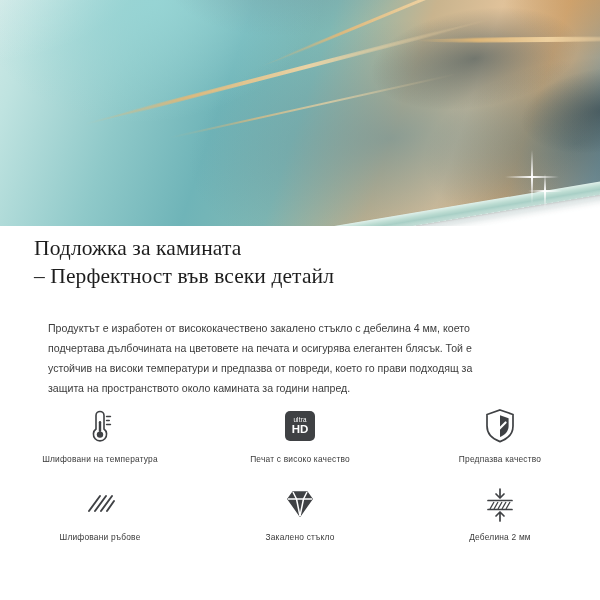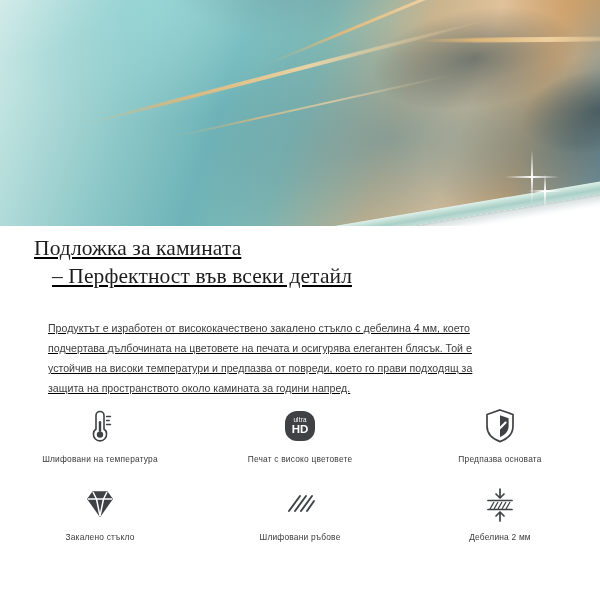--- a/index.html
+++ b/index.html
@@ -114,33 +114,32 @@
     position: absolute;
     left: 0; top: 226px; width: 600px; height: 20px;
     background: #ffffff;
   }
 
   
   .content {
     position: absolute;
     left: 0; top: 226px;
     width: 552px;
-    text-decoration: underline;
   }
   .headline {
     margin: 0;
     padding: 8px 34px 0 34px;
     font-family: "Liberation Serif", serif;
     font-size: 21.5px;
     line-height: 28px;
     color: #1d1d1d;
     font-weight: normal;
     letter-spacing: 0.1px;
   }
-  .headline .l2 { display: block; margin-left: 18px; }
+  .headline .l2 { display: block; }
 
   .paragraph {
     margin: 14px;
     padding: 14px 34px 0 34px;
     font-size: 10.6px;
     line-height: 20px;
     color: #3c3c3c;
   }
 
   
@@ -172,21 +171,21 @@
     margin-top: 6px;
     font-size: 8.4px;
     color: #3a3a3a;
     text-align: center;
     letter-spacing: 0.2px;
   }
 
   
   .uhd {
     width: 30px; height: 30px;
-    border-radius: 12px;
+    border-radius: 5px;
     background: #3f4144;
     color: #fff;
     display: flex;
     flex-direction: column;
     align-items: center;
     justify-content: center;
     line-height: 1;
   }
   .uhd .u1 { font-size: 6.3px; letter-spacing: .2px; }
   .uhd .u2 { font-size: 11.5px; font-weight: bold; margin-top: 1px; }
@@ -244,64 +243,64 @@
         <div class="flabel">Шлифовани на температура</div>
       </div>
 
       <div class="fcell">
         <div class="ficon">
           <div class="uhd">
             <span class="u1">ultra</span>
             <span class="u2">HD</span>
           </div>
         </div>
-        <div class="flabel">Печат с високо цветовете</div>
+        <div class="flabel">Печат с високо качество</div>
       </div>
 
       <div class="fcell">
         <div class="ficon">
           <svg width="36" height="40" viewBox="0 0 36 40">
             <path d="M18 4 L31 8.5 V20 c0 8.2 -6.2 13.2 -13 15.6 C11.2 33.2 5 28.2 5 20 V8.5 Z" fill="none" stroke="#3f4144" stroke-width="1.7"></path>
             <path d="M18 9.2 L26.6 12.2 V20 c0 5.6 -4.1 9.2 -8.6 11 Z" fill="#3f4144"></path>
             <path d="M12.2 19.6 l4.2 4.2 l7.2 -7.4" fill="none" stroke="#ffffff" stroke-width="2.1" stroke-linecap="round" stroke-linejoin="round"></path>
             <path d="M12.2 19.6 l4.2 4.2 l7.2 -7.4" fill="none" stroke="#3f4144" stroke-width="1.2" stroke-linecap="round" stroke-linejoin="round" opacity="0.0"></path>
           </svg>
         </div>
-        <div class="flabel">Предпазва основата</div>
+        <div class="flabel">Предпазва качество</div>
       </div>
     </div>
 
     <div class="frow">
+
+      <div class="fcell">
+        <div class="ficon">
+          <svg width="40" height="34" viewBox="0 0 40 34">
+            <g stroke="#3f4144" stroke-width="1.9" stroke-linecap="round">
+              <line x1="9" y1="24" x2="20" y2="9"></line>
+              <line x1="15" y1="24" x2="26" y2="9"></line>
+              <line x1="21" y1="24" x2="32" y2="9"></line>
+              <line x1="27" y1="24" x2="34" y2="14"></line>
+            </g>
+          </svg>
+        </div>
+        <div class="flabel">Шлифовани ръбове</div>
+      </div>
 
       <div class="fcell">
         <div class="ficon">
           <svg width="38" height="34" viewBox="0 0 38 34">
             <g stroke="#3f4144" stroke-width="1.5" fill="none" stroke-linejoin="round">
               <path d="M7 12 L12 5 H26 L31 12 L19 29 Z" fill="#3f4144"></path>
               <path d="M7 12 H31" stroke="#ffffff"></path>
               <path d="M12 5 L15.5 12 L19 29" stroke="#ffffff"></path>
               <path d="M26 5 L22.5 12 L19 29" stroke="#ffffff"></path>
             </g>
           </svg>
         </div>
         <div class="flabel">Закалено стъкло</div>
-      </div>
-
-      <div class="fcell">
-        <div class="ficon">
-          <svg width="40" height="34" viewBox="0 0 40 34">
-            <g stroke="#3f4144" stroke-width="1.9" stroke-linecap="round">
-              <line x1="9" y1="24" x2="20" y2="9"></line>
-              <line x1="15" y1="24" x2="26" y2="9"></line>
-              <line x1="21" y1="24" x2="32" y2="9"></line>
-              <line x1="27" y1="24" x2="34" y2="14"></line>
-            </g>
-          </svg>
-        </div>
-        <div class="flabel">Шлифовани ръбове</div>
       </div>
 
       <div class="fcell">
         <div class="ficon">
           <svg width="40" height="38" viewBox="0 0 40 38">
             <g stroke="#3f4144" stroke-width="1.7" fill="none" stroke-linecap="round" stroke-linejoin="round">
               <line x1="20" y1="4" x2="20" y2="12"></line>
               <path d="M16 9 L20 13 L24 9"></path>
               <line x1="8" y1="15.5" x2="32" y2="15.5"></line>
               <line x1="8" y1="24.5" x2="32" y2="24.5"></line>

